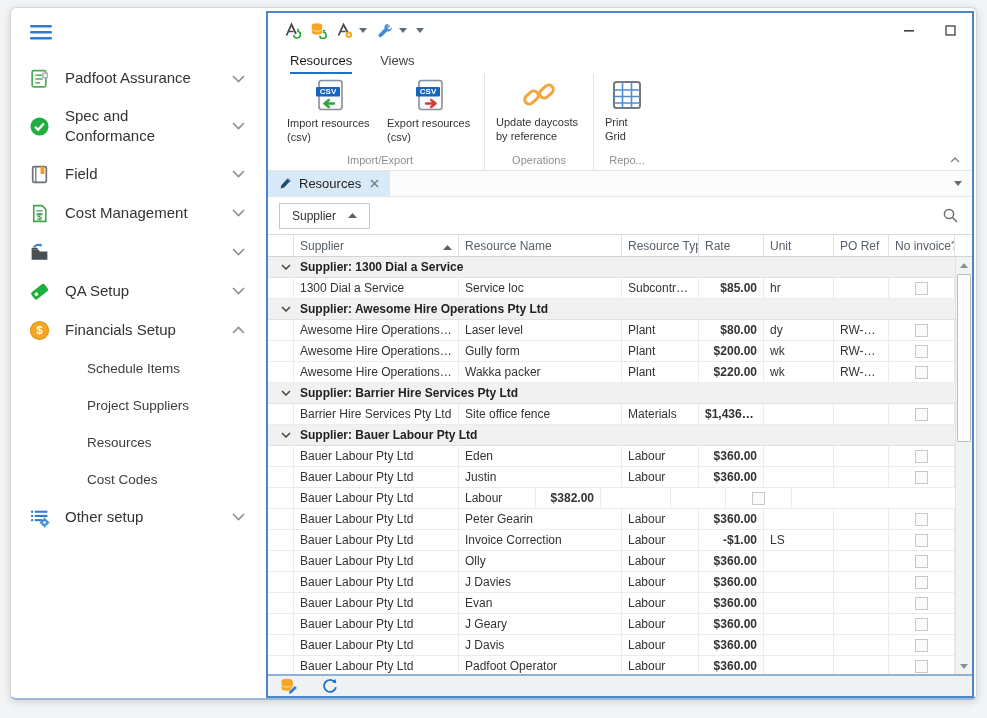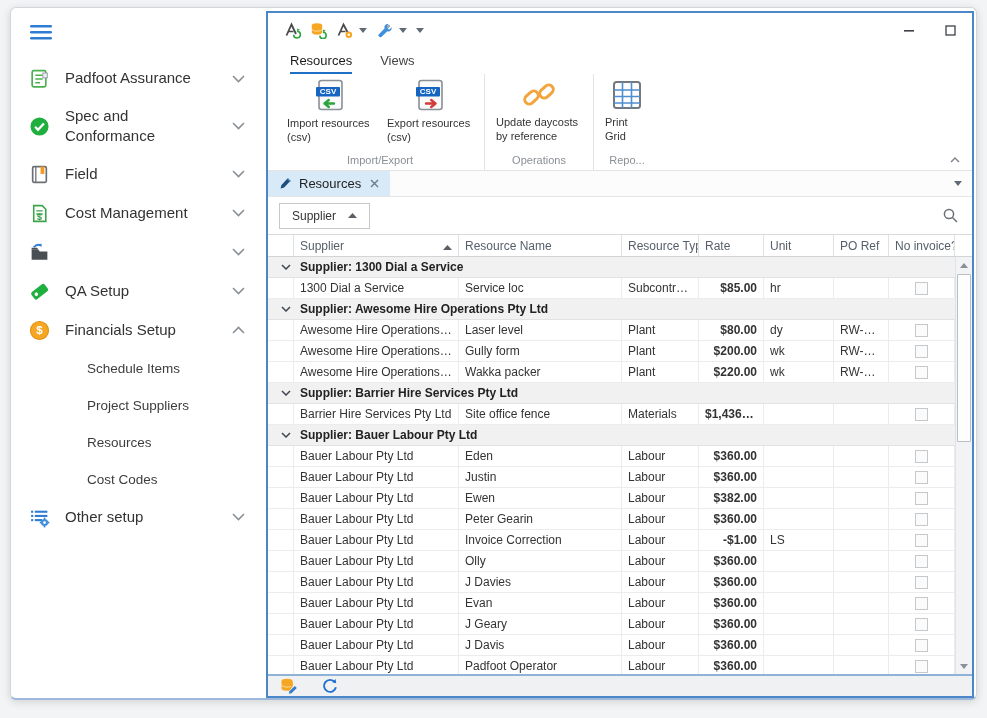--- a/index.html
+++ b/index.html
@@ -556,21 +556,20 @@
             <div class="cell num" style="width:65px">$360.00</div>
             <div class="cell" style="width:70px"></div>
             <div class="cell" style="width:55px"></div>
             <div class="cell ctr" style="width:66px">
               <span class="cbx"></span>
             </div>
           </div>
           <div class="drow">
             <div class="cell" style="width:26px"></div>
             <div class="cell" style="width:165px">Bauer Labour Pty Ltd</div>
-            <div class="cell" style="width:163px">Ewen</div>
             <div class="cell" style="width:77px">Labour</div>
             <div class="cell num" style="width:65px">$382.00</div>
             <div class="cell" style="width:70px"></div>
             <div class="cell" style="width:55px"></div>
             <div class="cell ctr" style="width:66px">
               <span class="cbx"></span>
             </div>
           </div>
           <div class="drow">
             <div class="cell" style="width:26px"></div>

